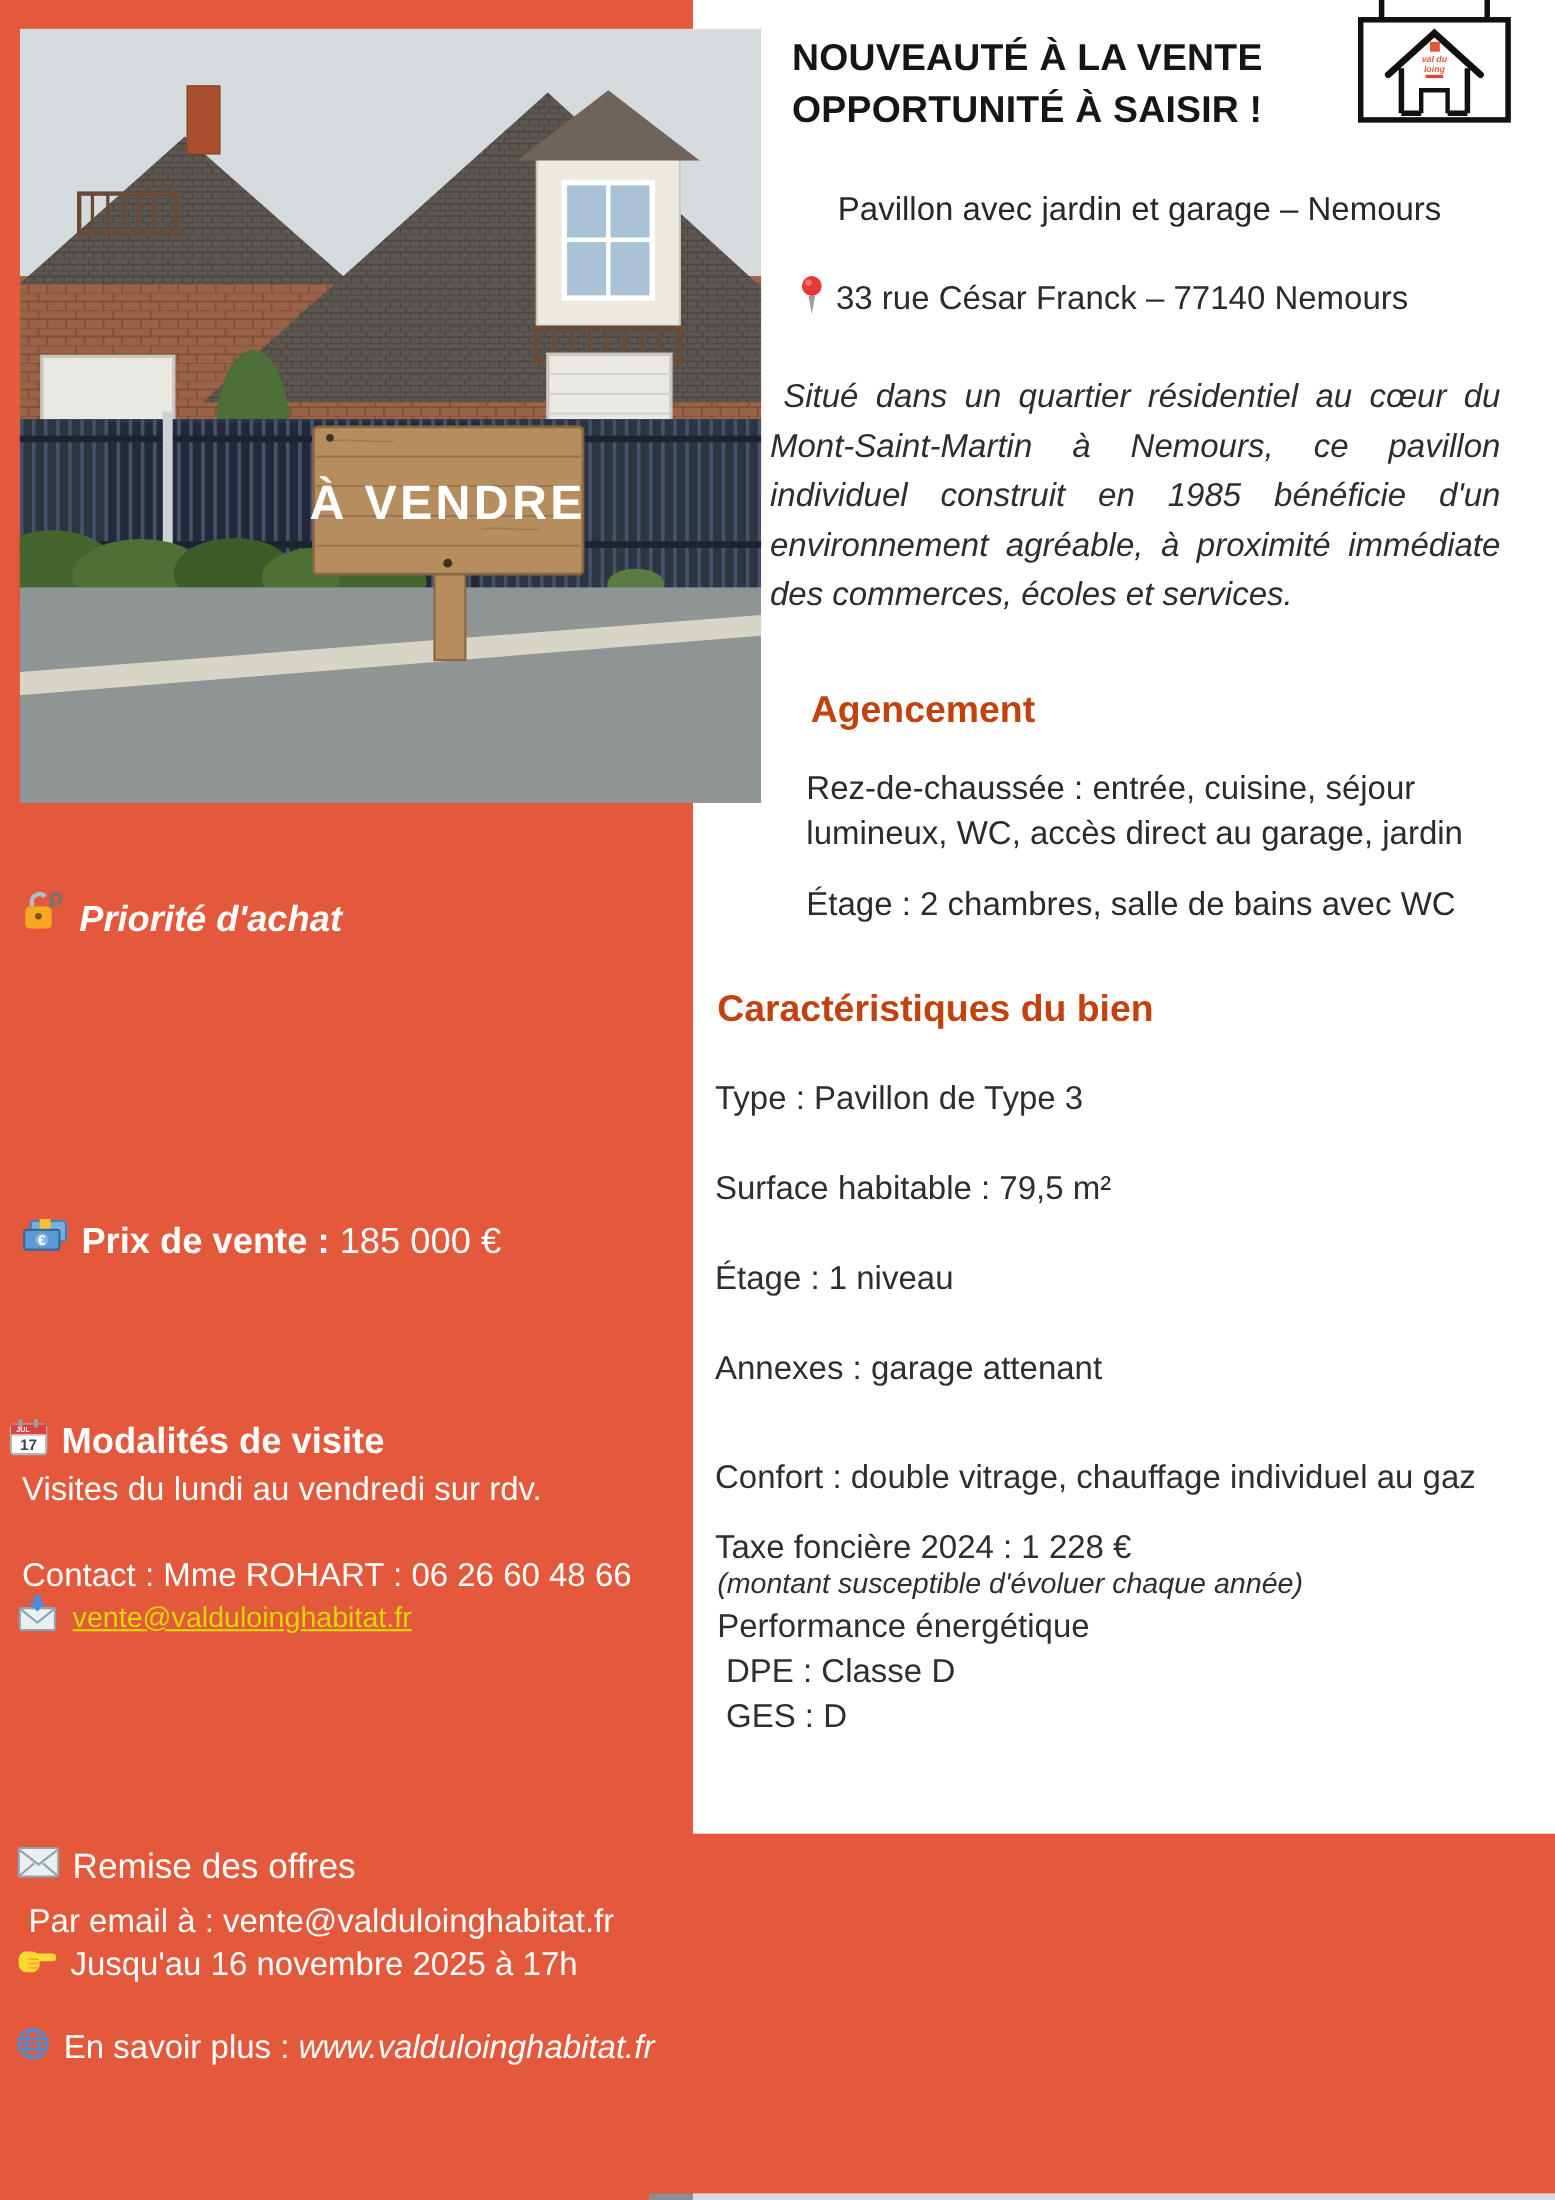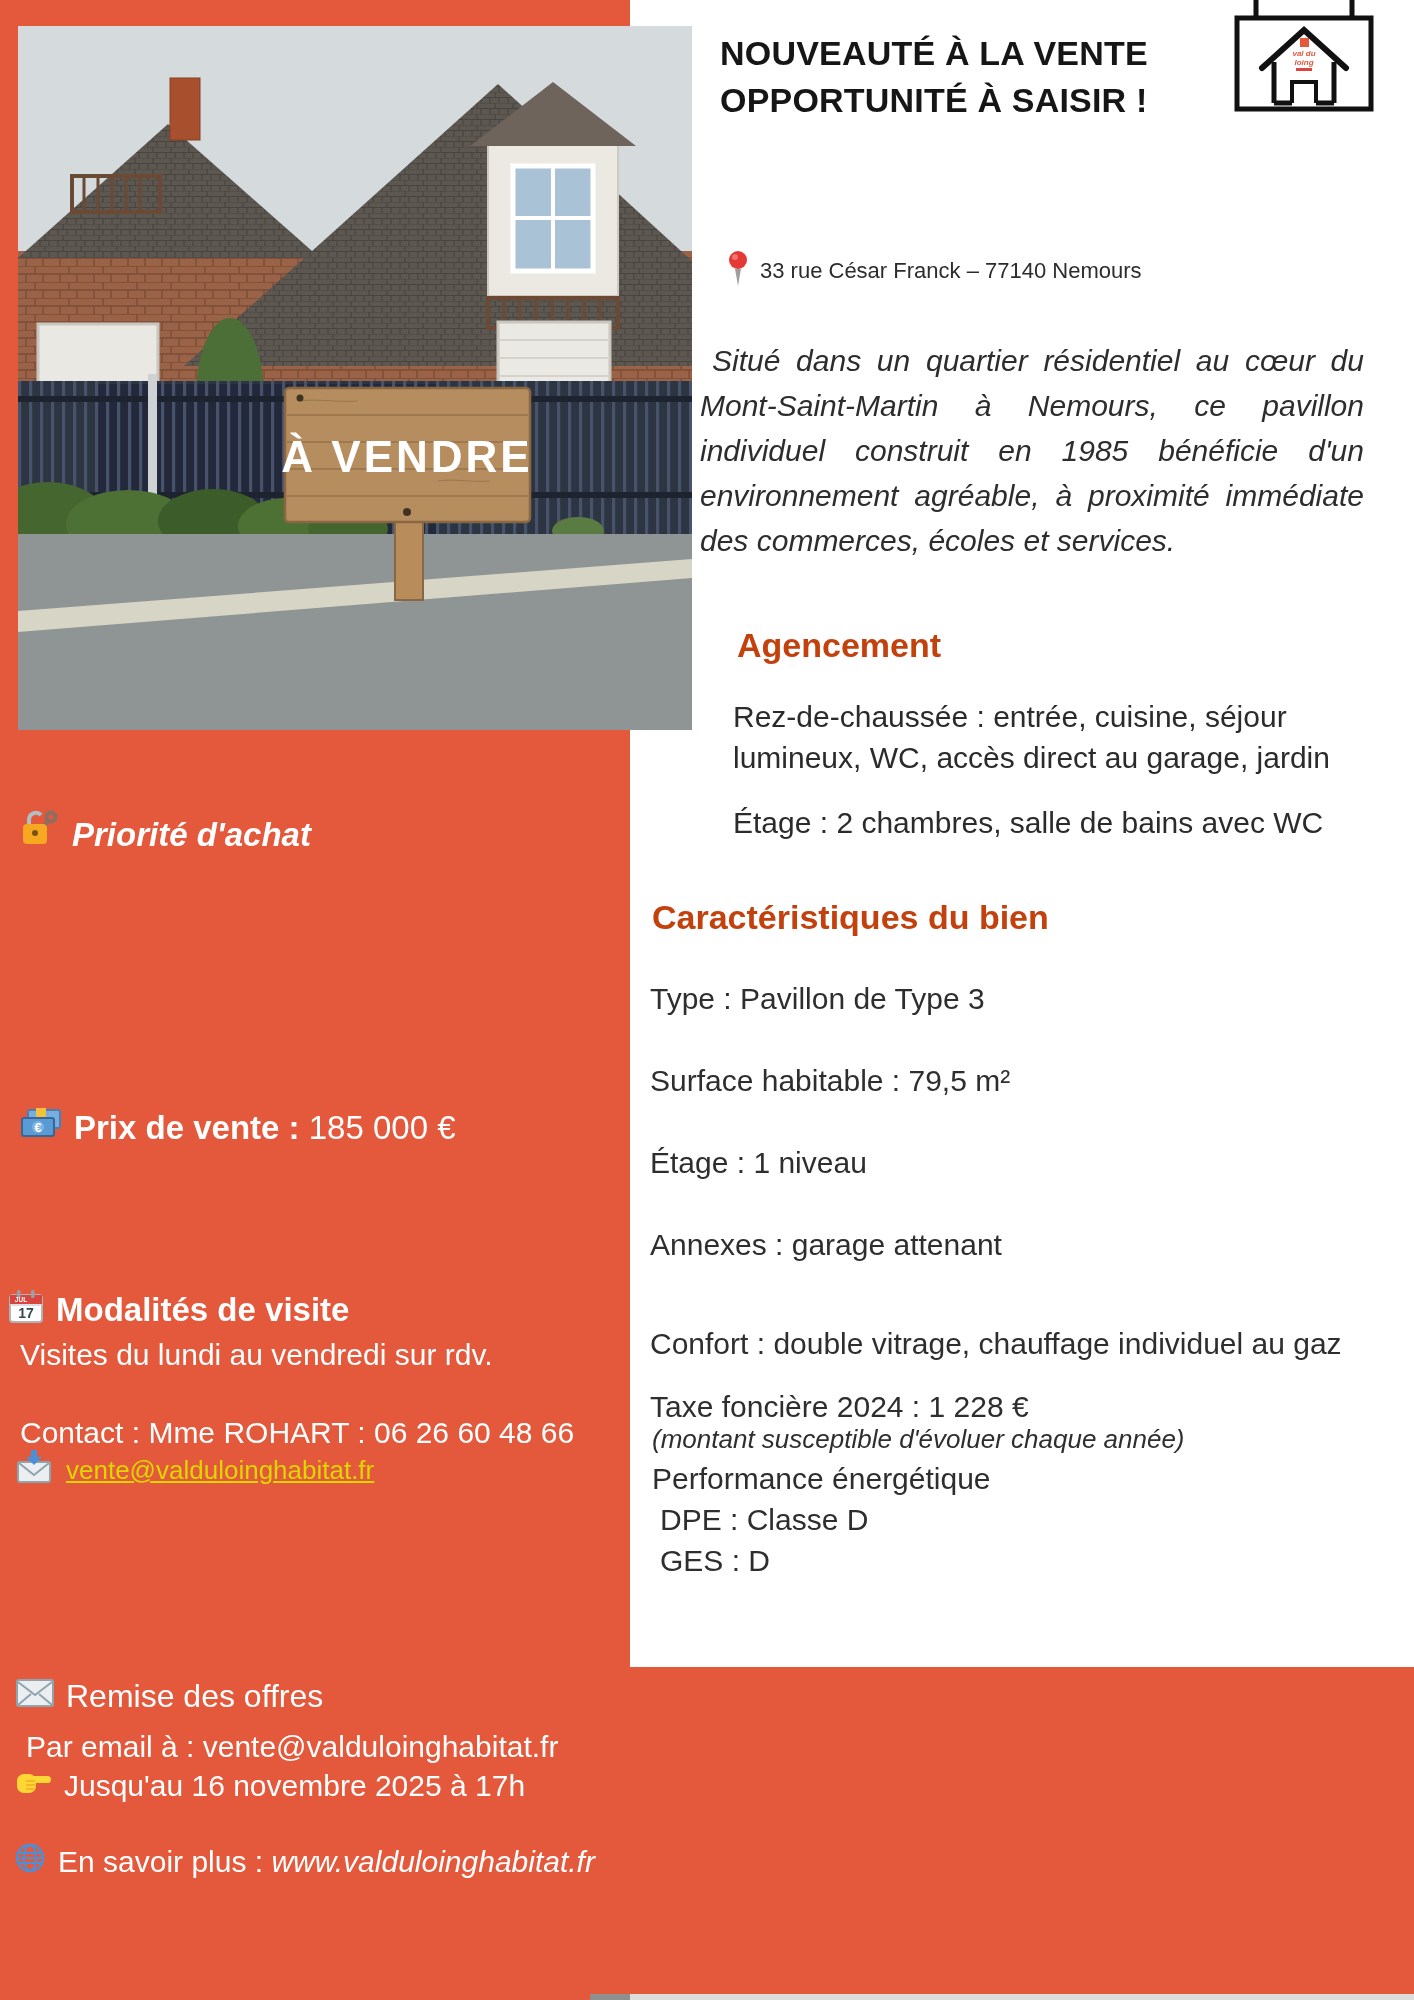--- a/index.html
+++ b/index.html
@@ -13,21 +13,21 @@
   .left-col{left:0;top:0;width:630px;height:2000px;background:#e4593c;}
   .bottom-band{left:0;top:1667px;width:1414px;height:333px;background:#e4593c;}
   
   .photo{left:18px;top:26px;width:674px;height:704px;}
   
   .house-sign{left:1234px;top:0;width:140px;height:108px;font-style:italic;}
   .title{left:720px;top:30px;width:620px;color:#161616;font-weight:800;
          font-size:34px;line-height:47px;letter-spacing:.2px;}
   .listing-heading{left:700px;top:174px;width:672px;text-align:center;
          font-size:30px;color:#272727;font-weight:500;}
-  .listing-address{left:726px;top:250px;font-size:22px;color:#2c2c2c;
+  .listing-address{left:726px;top:250px;font-size:30px;color:#2c2c2c;
          display:flex;align-items:center;gap:10px;justify-content:flex-end;}
   .listing-desc{left:700px;top:338px;width:664px;font-size:30px;font-style:italic;
          color:#2d2d2d;line-height:45px;text-align:justify;text-indent:12px;}
   .h2{font-size:34px;font-weight:700;color:#c2410c;}
   .agencement-h{left:737px;top:626px;}
   .agencement-rdc{left:733px;top:696px;width:610px;font-size:30px;color:#2b2b2b;line-height:41px;}
   .agencement-etage{left:733px;top:806px;width:640px;font-size:30px;color:#2b2b2b;}
   .features-h{left:652px;top:898px;}
   .feat{left:650px;width:740px;font-size:30px;color:#2e2e2e;}
   .f0{top:982px;}.f1{top:1064px;}.f2{top:1146px;}.f3{top:1228px;}.f4{top:1310px;margin-top:17px;}.f5{top:1390px;}
@@ -154,20 +154,21 @@
       <text x="70" y="65" text-anchor="middle" font-size="8" fill="#e4593c" font-weight="bold">loing</text>
       <rect x="62" y="68" width="16" height="3" fill="#d8453e"></rect>
     </svg>
   </div>
 
   <div class="abs title">
     <span style="display:block">NOUVEAUTÉ À LA VENTE</span>
     <span style="display:block">OPPORTUNITÉ À SAISIR !</span>
   </div>
 
+  <div class="abs listing-heading">Pavillon avec jardin et garage – Nemours</div>
 
   <div class="abs listing-address">
     <span>
       <svg width="24" height="36" viewBox="0 0 24 36">
         <circle cx="12" cy="10" r="9" fill="#e53935"></circle>
         <circle cx="9" cy="7" r="3" fill="#ef7370"></circle>
         <path d="M12 19l3 0-2 11-1 6-1-6-2-11z" fill="#9e9e9e"></path>
       </svg>
     </span>
     <span>33 rue César Franck – 77140 Nemours</span>

